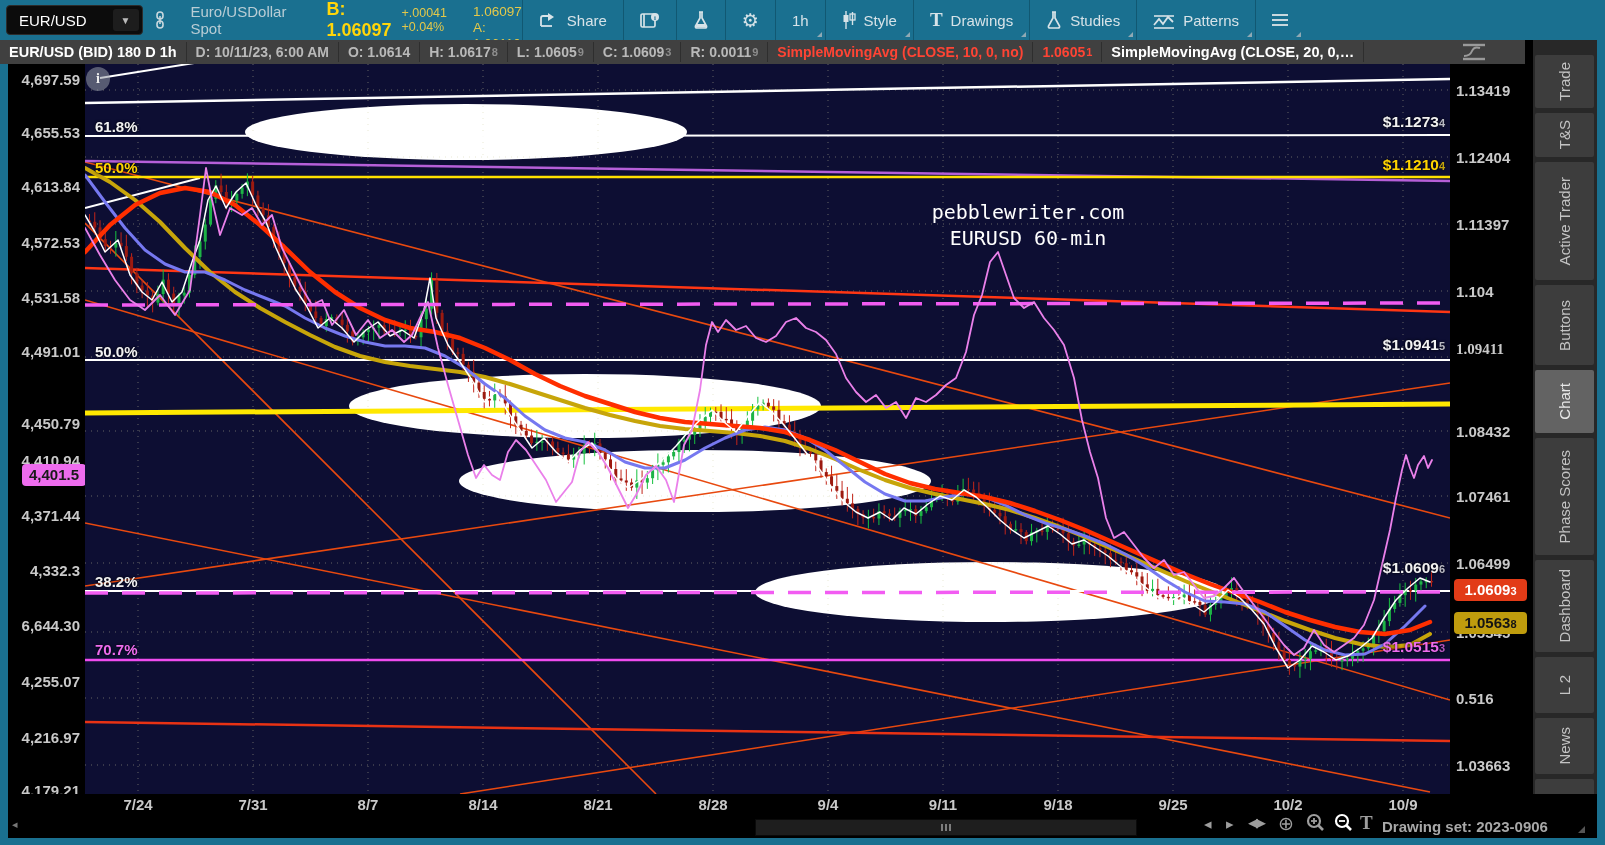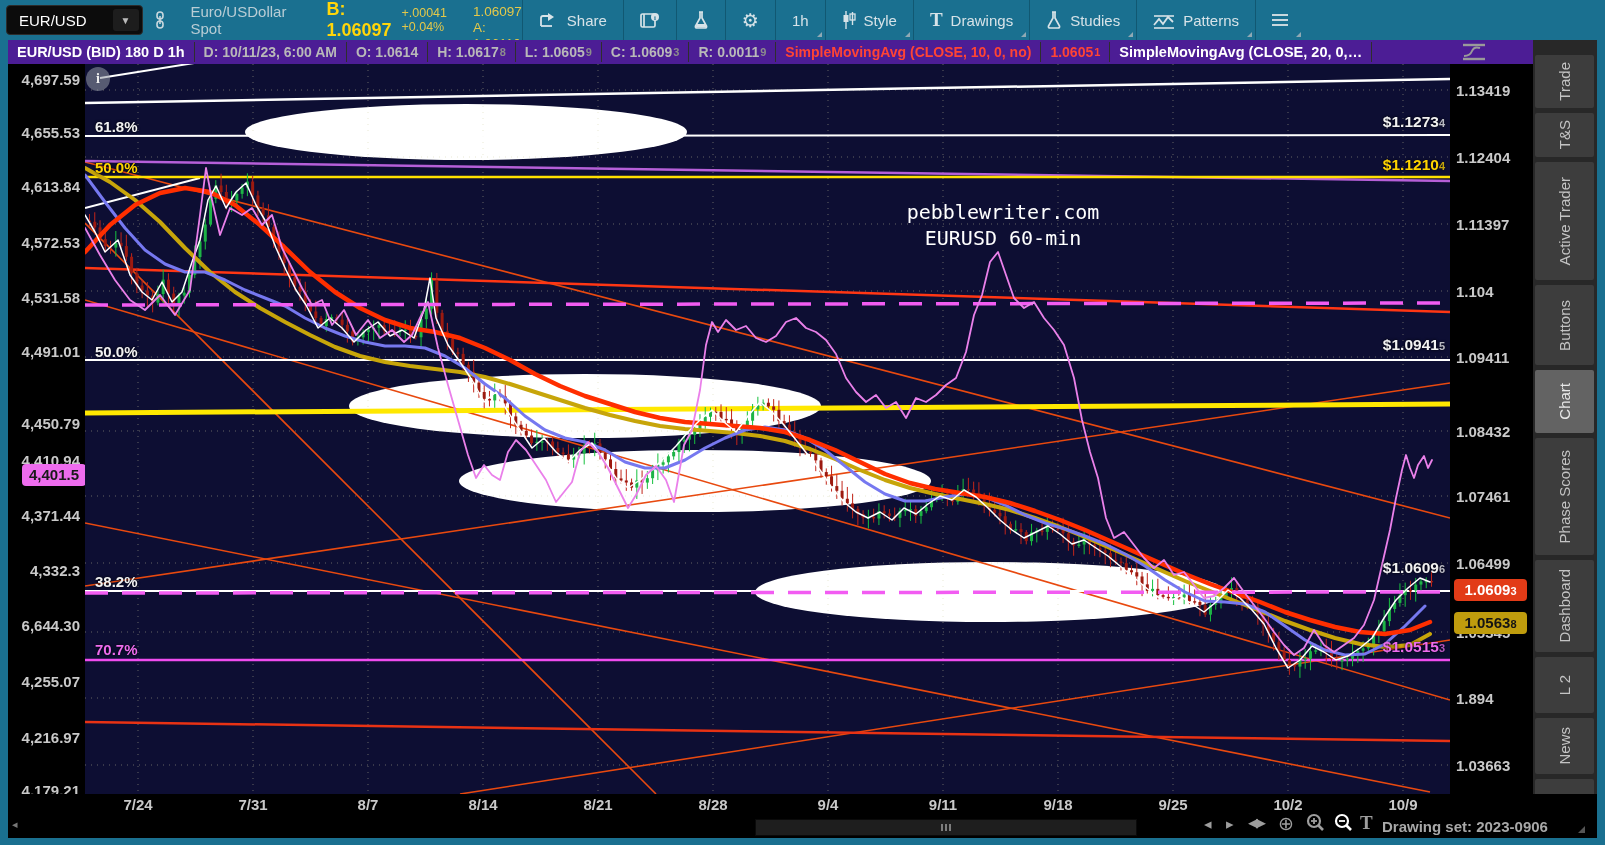--- a/index.html
+++ b/index.html
@@ -16,37 +16,37 @@
   .vsep{width:1px;height:30px;background:#115872;margin:0 8px;}
   .ba{font-size:13.5px;color:#e3c84a;line-height:16px;}
   #tb-right{margin-left:auto;display:flex;align-items:stretch;height:40px;}
   .tbtn{position:relative;display:flex;align-items:center;justify-content:center;gap:8px;padding:0 16px;border-left:1px solid #115872;font-size:15px;color:#d7e3e8;}
   .tbtn.corner::after{content:"";position:absolute;right:3px;bottom:3px;width:0;height:0;border-left:5px solid transparent;border-bottom:5px solid #8fa9b4;}
   .gear{font-size:19px;}
   .menu-bars{display:flex;flex-direction:column;gap:3px;}
   .menu-bars i{display:block;width:16px;height:2px;background:#c9d8de;}
   
   #panel{position:absolute;left:8px;top:40px;width:1589px;height:798px;background:#000;}
-  #chart-header{position:absolute;left:8px;top:40px;width:1525px;height:24px;display:flex;align-items:center;background:#4c1d95;white-space:nowrap;overflow:hidden;}
+  #chart-header{position:absolute;left:0;top:40px;width:1525px;height:24px;display:flex;align-items:center;background:#404040;white-space:nowrap;overflow:hidden;}
   .hseg{font-size:14px;font-weight:bold;color:#b9b9b9;padding:0 9px;border-right:1px solid #2e2e2e;height:20px;display:flex;align-items:center;}
   .hseg.title{color:#fff;font-size:14.5px;}
   .hseg small{font-size:11px;color:#8d8d8d;margin-left:1px;}
   #plot{position:absolute;left:85px;top:64px;width:1365px;height:730px;background:#0d0e33;}
   #left-axis{position:absolute;left:8px;top:64px;width:77px;height:730px;background:#000;}
   #right-axis{position:absolute;left:1450px;top:64px;width:74px;height:730px;background:#000;}
   .yl{position:absolute;font-size:15px;font-weight:bold;color:#c9c9c9;transform:translateY(-50%);}
   #left-axis .yl{right:5px;}
   #right-axis .yl{left:6px;}
   .badge{position:absolute;font-size:15px;font-weight:bold;border-radius:4px;text-align:center;line-height:22px;height:22px;transform:translateY(-50%);}
   .badge small{font-size:11px;}
   
   .fibl{position:absolute;font-size:15px;font-weight:bold;transform:translateY(-50%);text-shadow:0 0 3px #000;}
   .pricel{position:absolute;width:120px;text-align:right;font-size:15.5px;font-weight:bold;transform:translateY(-50%);text-shadow:0 0 3px #000;}
   .pricel small{font-size:11px;opacity:.75;}
-  #watermark{position:absolute;left:1003px;top:199px;transform:translateX(-50%);text-align:center;color:#fff;font-family:"DejaVu Sans Mono",monospace;font-size:20px;line-height:26px;white-space:nowrap;}
+  #watermark{position:absolute;left:1028px;top:199px;transform:translateX(-50%);text-align:center;color:#fff;font-family:"DejaVu Sans Mono",monospace;font-size:20px;line-height:26px;white-space:nowrap;}
   #info-icon{position:absolute;left:86px;top:67px;width:24px;height:24px;border-radius:50%;background:rgba(150,155,165,.55);color:#eee;font-size:14px;font-weight:bold;font-family:"Liberation Serif",serif;display:flex;align-items:center;justify-content:center;}
   #hdr-icon{position:absolute;left:1459px;top:42px;}
   
   #sidebar{position:absolute;left:1533px;top:40px;width:64px;height:798px;background:#282828;}
   .vtab{position:absolute;left:2px;width:59px;background:#3d3d3d;border-radius:2px;display:flex;align-items:center;justify-content:center;}
   .vtab.active{background:#636363;}
   .vtab span{writing-mode:vertical-rl;transform:rotate(180deg);font-size:15px;color:#c3c3c3;white-space:nowrap;}
   .vtab.active span{color:#e8e8e8;}
   
   #bottom-bar{position:absolute;left:8px;top:794px;width:1589px;height:44px;background:#000;}
@@ -190,26 +190,26 @@
       <span class="yl" style="top: 617px;">4,255.07</span>
       <span class="yl" style="top: 673px;">4,216.97</span>
       <span class="yl" style="top: 726px;">4,179.21</span>
       <span class="badge" style="left: 14px; top: 411px; width: 64px; background: rgb(238, 108, 238); color: rgb(26, 26, 26);">4,401.5</span>
     </div>
   <div id="right-axis">
       <span class="yl" style="top: 26px;">1.13419</span>
       <span class="yl" style="top: 93px;">1.12404</span>
       <span class="yl" style="top: 160px;">1.11397</span>
       <span class="yl" style="top: 227px;">1.104</span>
-      <span class="yl" style="top: 293px;">1.09411</span>
+      <span class="yl" style="top: 285px; font-family: Liberation Serif, serif;">1.09411</span>
       <span class="yl" style="top: 367px;">1.08432</span>
       <span class="yl" style="top: 432px;">1.07461</span>
       <span class="yl" style="top: 499px;">1.06499</span>
       <span class="yl" style="top: 568px;">1.05345</span>
-      <span class="yl" style="top: 634px;">1.894</span>
+      <span class="yl" style="top: 634px;">0.516</span>
       <span class="yl" style="top: 701px;">1.03663</span>
       <span class="badge" style="left: 4px; top: 526px; width: 73px; background: rgb(226, 59, 23); color: rgb(255, 255, 255);">1.0609<small>3</small></span>
       <span class="badge" style="left: 4px; top: 559px; width: 73px; background: rgb(191, 156, 13); color: rgb(20, 20, 20);">1.0563<small>8</small></span>
     </div>
 
   <svg id="plot" viewBox="0 0 1365 730">
       <ellipse cx="381" cy="68" rx="221" ry="28" fill="#ffffff"></ellipse>
       <ellipse cx="500" cy="342" rx="236" ry="32" fill="#ffffff"></ellipse>
       <ellipse cx="610" cy="417" rx="236" ry="31" fill="#ffffff"></ellipse>
       <ellipse cx="905" cy="528" rx="235" ry="30" fill="#ffffff"></ellipse>

